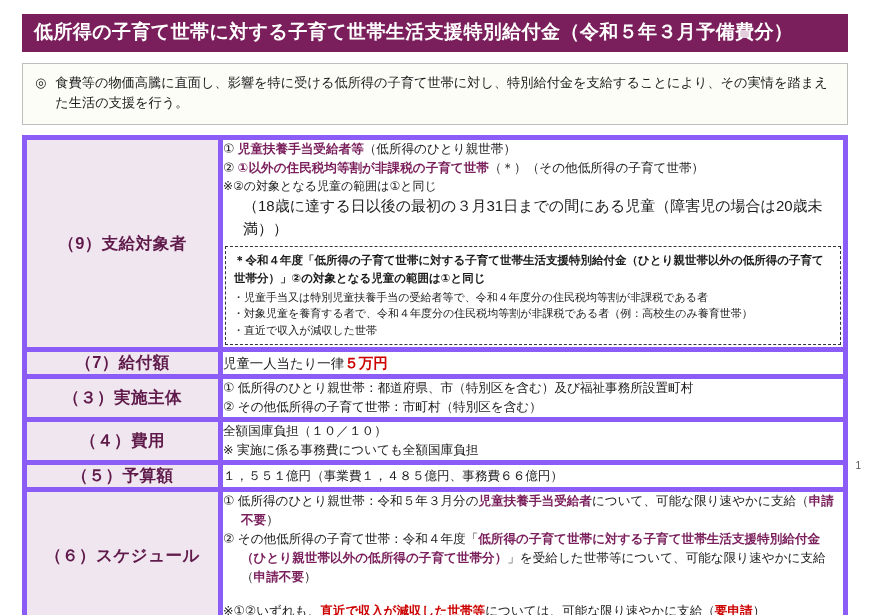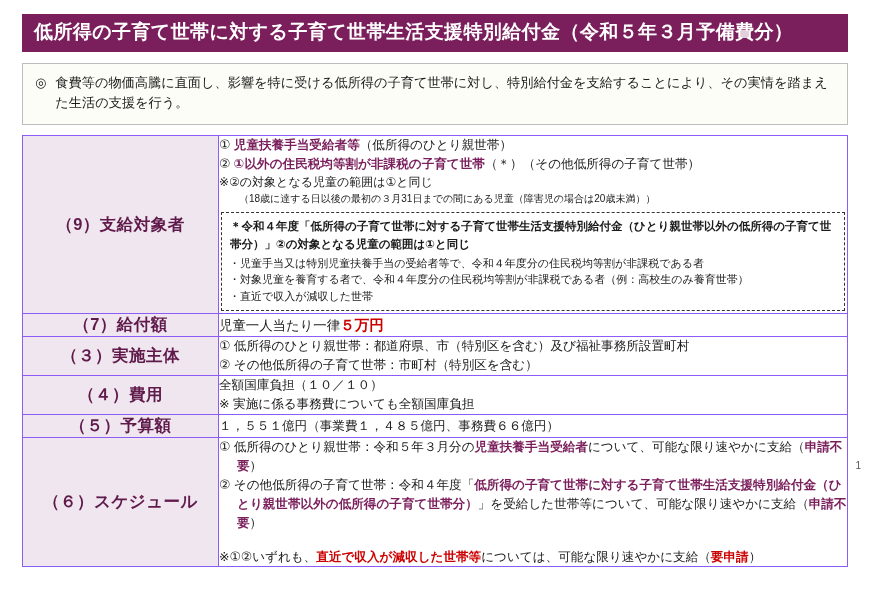--- a/index.html
+++ b/index.html
@@ -59,21 +59,21 @@
   }
 
   
   table.main {
     margin-top: 10px;
     border-collapse: collapse;
     width: 826px;
     table-layout: fixed;
   }
   table.main td {
-    border: 1px solid #8b5cf6;
+    border: 5px solid #8b5cf6;
     vertical-align: middle;
     padding: 0;
   }
   td.label {
     width: 196px;
     background: #f0e6f0;
     color: #5f1a4a;
     font-size: 16.5px;
     font-weight: bold;
     text-align: center;
@@ -81,21 +81,21 @@
     padding: 6px 4px;
   }
   td.content {
     padding: 6px 8px 7px 9px;
     font-size: 12.6px;
     line-height: 1.5;
   }
   .purple { color: #7a1f5c; font-weight: bold; }
   .red { color: #cc0000; font-weight: bold; }
   .small { font-size: 12px; }
-  .xsmall { font-size: 10px; }
+  .xsmall { font-size: 15px; }
   .indent2 { padding-left: 20px; }
 
   .inner-box {
     border: 1px dashed #333333;
     margin: 6px 2px 2px 2px;
     padding: 5px 7px 6px 8px;
     font-size: 11.3px;
     line-height: 1.5;
   }
   .inner-box .hdr {

